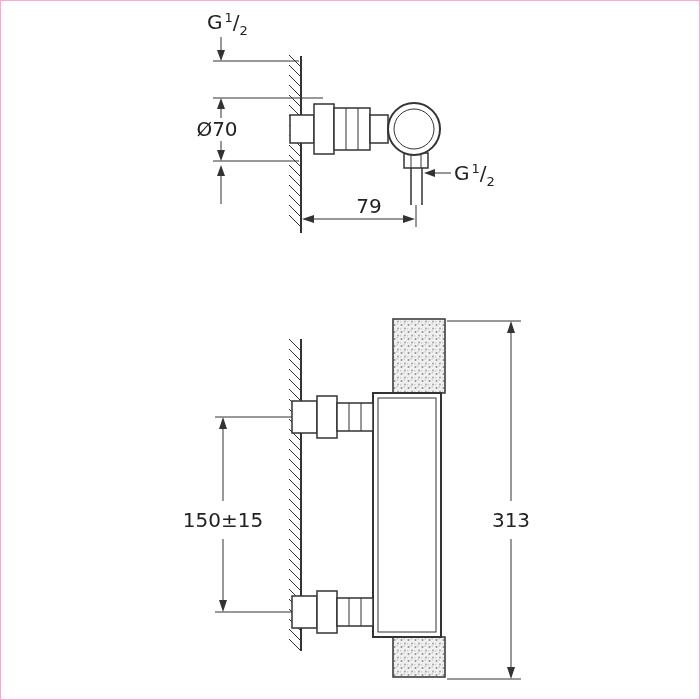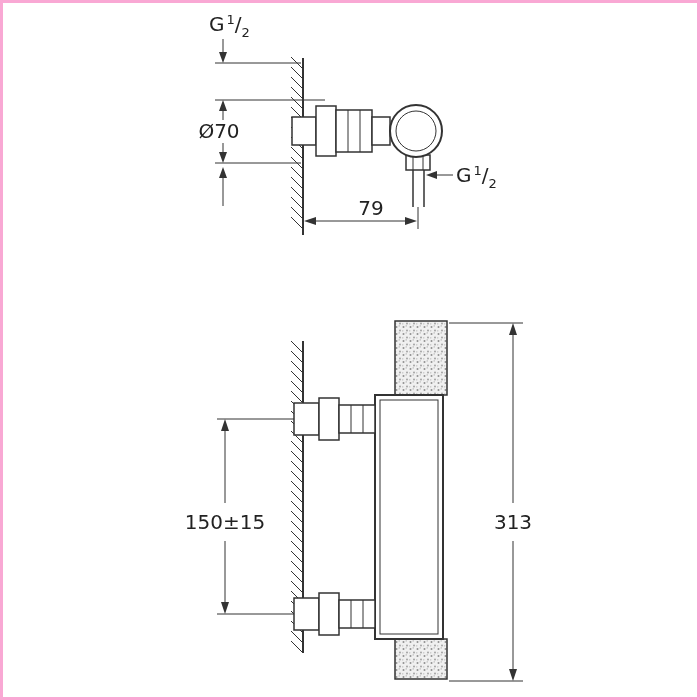--- a/index.html
+++ b/index.html
@@ -5,21 +5,21 @@
   html, body {
     margin: 0;
     padding: 0;
     background: #ffffff;
     font-family: "DejaVu Sans", "Liberation Sans", sans-serif;
   }
   .canvas {
     width: 700px;
     height: 700px;
     background: #ffffff;
-    border: 3px solid #f9a8d4;
+    border: 1px solid #f9a8d4;
     box-sizing: border-box;
     position: relative;
   }
   svg { display: block; }
   .stroke-2 { stroke: #333333; stroke-width: 2; fill: none; }
   .stroke-15{ stroke: #333333; stroke-width: 1.5; }
   .thin     { stroke: #333333; stroke-width: 1; fill: none; }
   .white-fill { fill: #ffffff; }
   .arrow    { fill: #333333; stroke: none; }
   .dim-text { fill: #222222; font-size: 20px; }

